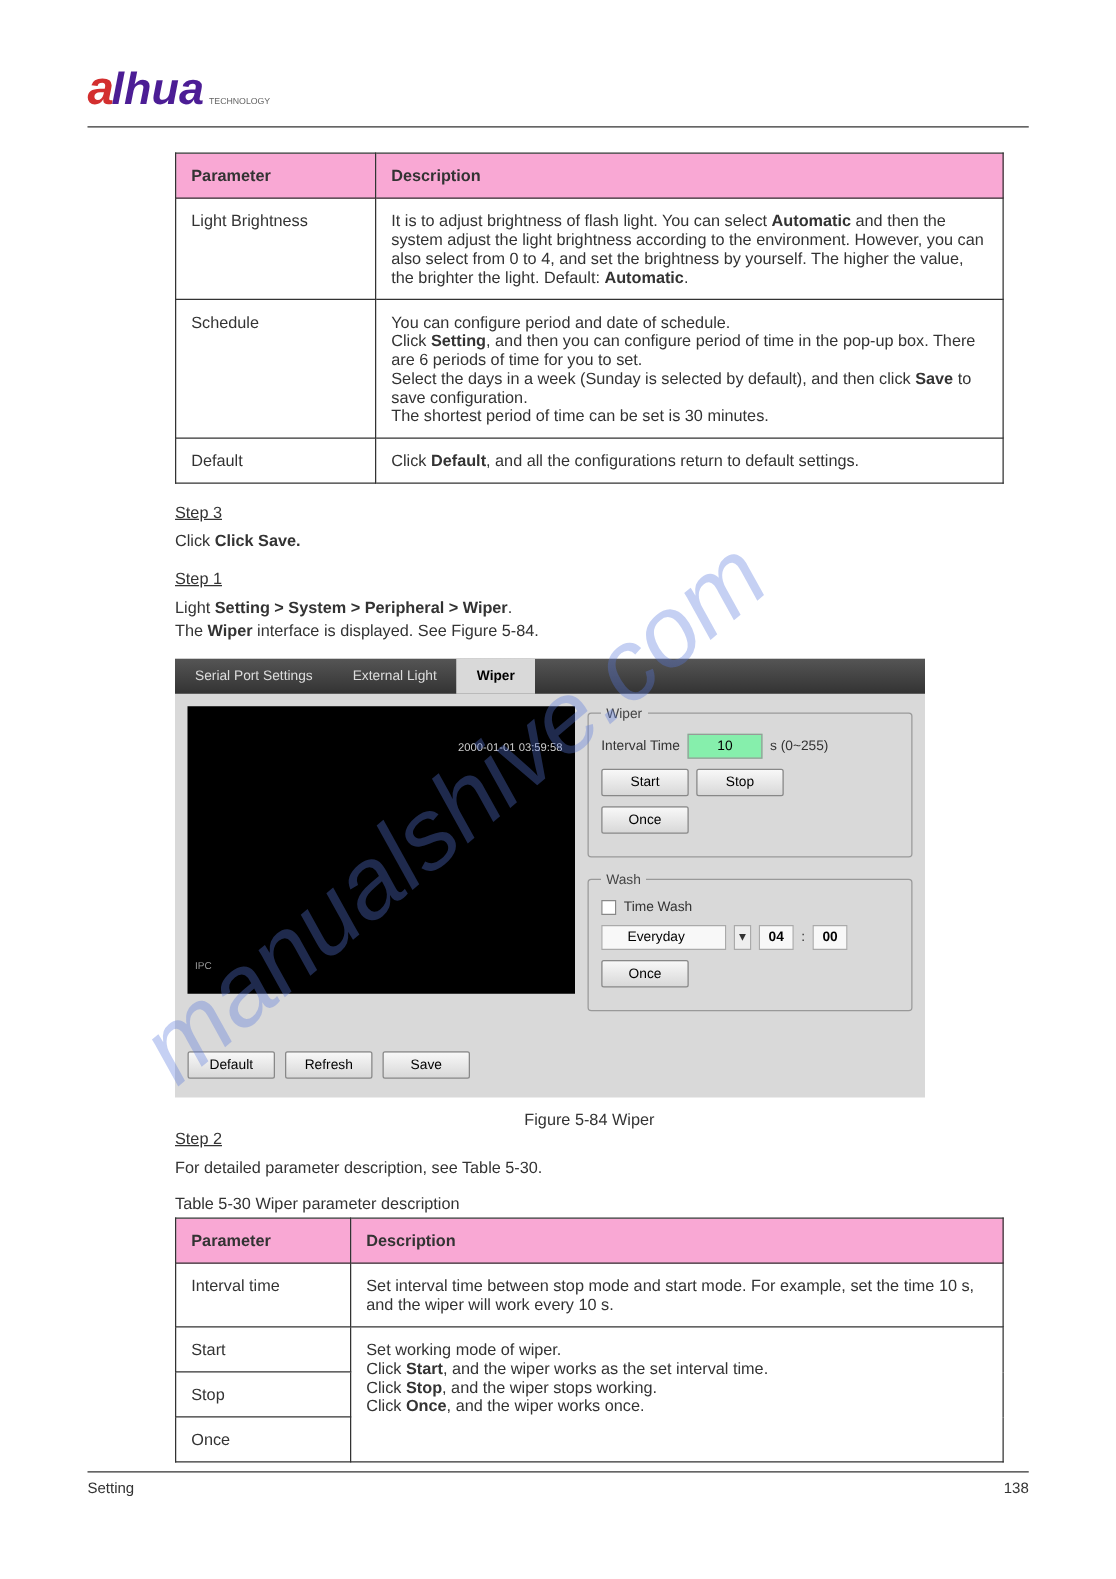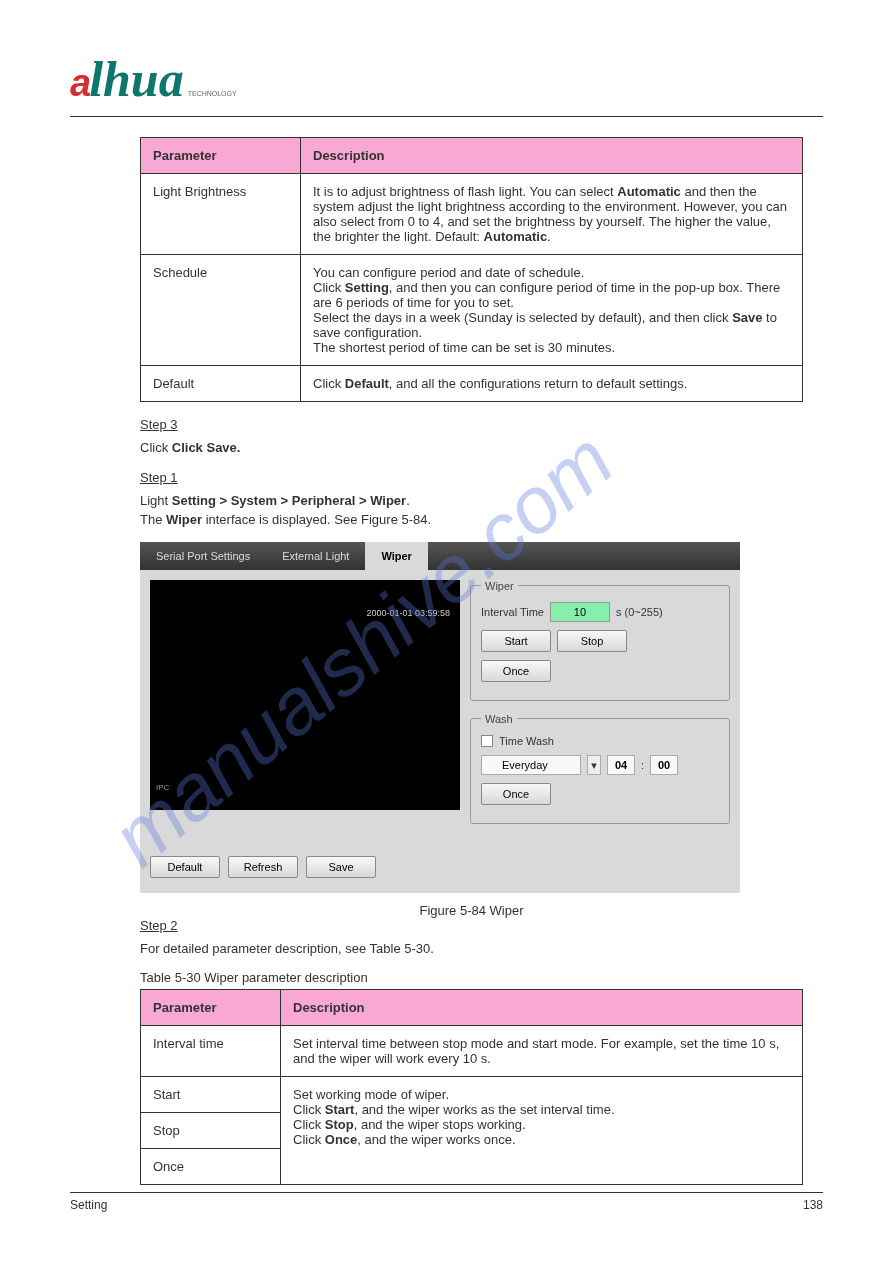--- a/index.html
+++ b/index.html
@@ -2,21 +2,21 @@
 <html><head>
 <meta charset="utf-8">
 <style>
   * { box-sizing: border-box; margin: 0; padding: 0; }
   body { font-family: Arial, sans-serif; font-size: 13px; color: #333; background: #fff; width: 893px; position: relative; }
   .page { padding: 50px 70px 40px 70px; position: relative; }
   .watermark { position: absolute; top: 0; left: 0; width: 893px; height: 1263px; pointer-events: none; z-index: 5; }
   .header { display: flex; align-items: center; border-bottom: 1px solid #333; padding-bottom: 8px; margin-bottom: 20px; }
   .logo { display: flex; align-items: baseline; }
   .logo-a { color: #d32f2f; font-size: 38px; font-weight: bold; font-style: italic; }
-  .logo-lhua { color: #0f766e; font-size: 50px; font-weight: bold; font-style: italic; margin-left: -2px; font-family: Liberation Serif, serif; }
+  .logo-lhua { color: #4c1d95; font-size: 36px; font-weight: bold; font-style: italic; margin-left: -2px; }
   .logo-sub { font-size: 7px; color: #666; margin-left: 4px; margin-top: 24px; }
   .content { margin-left: 70px; margin-right: 20px; }
   table.param { border-collapse: collapse; width: 100%; margin-bottom: 15px; }
   table.param th, table.param td { border: 1px solid #333; padding: 10px 12px; vertical-align: top; text-align: left; font-size: 13px; }
   table.param th { background: #f9a8d4; font-weight: bold; }
   .step-u { text-decoration: underline; font-size: 13px; margin-bottom: 6px; }
   .step-text { font-size: 13px; margin-bottom: 12px; line-height: 1.5; }
   .section-title { font-size: 17px; font-weight: bold; margin-top: 25px; margin-bottom: 8px; }
   .bold { font-weight: bold; }
   .figure { width: 600px; background: #d9d9d9; margin: 5px 0 10px 0; font-size: 11px; }

